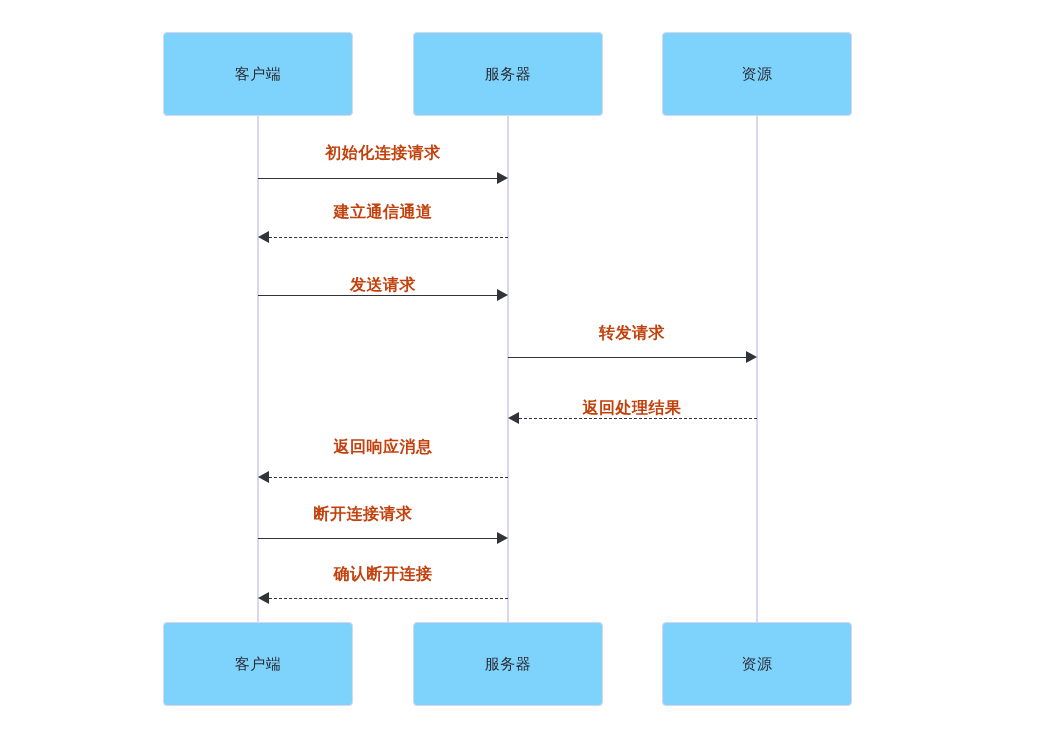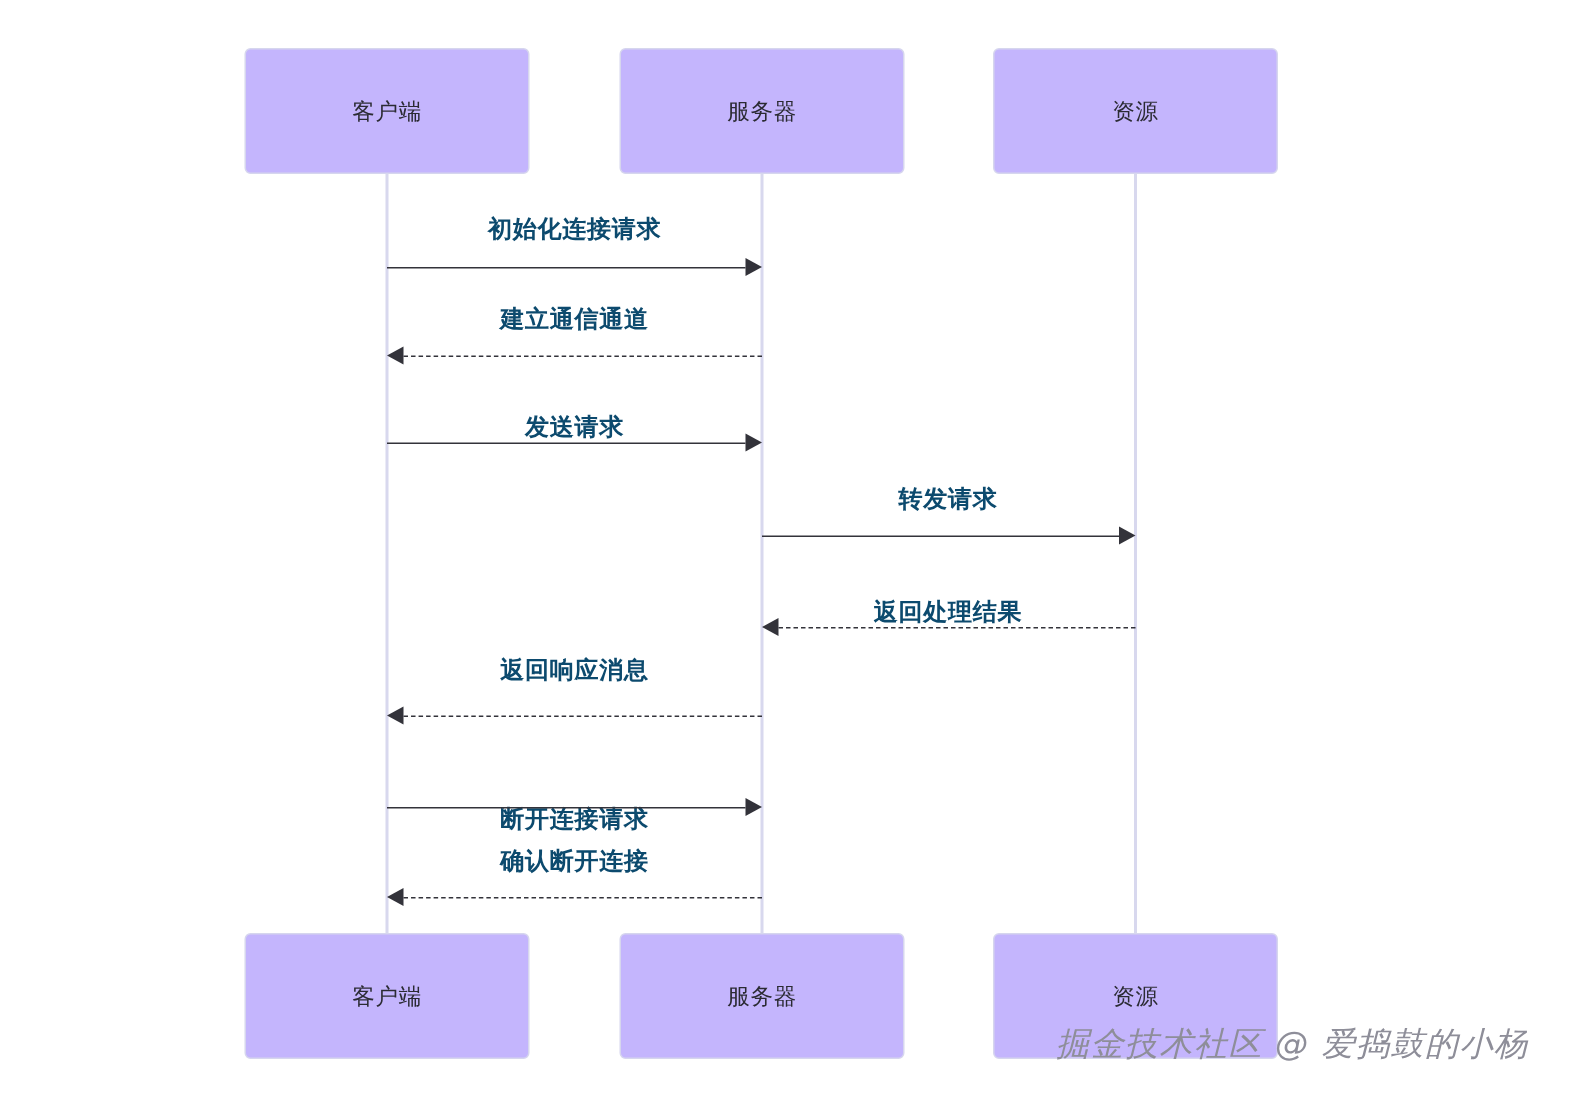--- a/index.html
+++ b/index.html
@@ -19,21 +19,21 @@
     position: absolute;
     left: 0;
     top: 0;
     width: 1062px;
     height: 736px;
   }
 
   .participant-box {
     position: absolute;
     box-sizing: border-box;
-    background: #c4b5fd;
+    background: #7dd3fc;
     border: 1px solid #d6d6ee;
     border-radius: 4px;
     display: flex;
     align-items: center;
     justify-content: center;
   }
   .participant-label {
     font-size: 15px;
     color: #2b2b33;
     font-weight: 400;
@@ -44,21 +44,21 @@
   .lifeline {
     position: absolute;
     width: 2px;
     background: #d8d8ee;
   }
 
   .msg-label {
     position: absolute;
     font-size: 16px;
     font-weight: bold;
-    color: #0c4a6e;
+    color: #c2410c;
     line-height: 1;
     white-space: nowrap;
     transform: translateX(-50%);
     letter-spacing: 0.5px;
   }
 
   .msg-line {
     position: absolute;
     height: 0;
     border-top: 1.6px solid #33333a;
@@ -109,53 +109,52 @@
   </div>
 
   <div class="lifeline" style="left:257px; top:116px; height:514px;"></div>
   <div class="lifeline" style="left:507px; top:116px; height:514px;"></div>
   <div class="lifeline" style="left:756px; top:116px; height:514px;"></div>
 
   <div class="msg-label" style="left:383px; top:145px;">初始化连接请求</div>
   <div class="msg-line" style="left:258px; top:178px; width:239px;"></div>
   <div class="arrow-head right" style="left:497px; top:172px;"></div>
 
-  <div class="msg-label" style="left:383px; top:205px;">建立通信通道</div>
+  <div class="msg-label" style="left:383px; top:205px;font-family:Liberation Mono, monospace;">建立通信通道</div>
   <div class="msg-line dashed" style="left:269px; top:237px; width:239px;"></div>
   <div class="arrow-head left" style="left:258px; top:231px;"></div>
 
   <div class="msg-label" style="left:383px; top:277px;">发送请求</div>
   <div class="msg-line" style="left:258px; top:295px; width:239px;"></div>
   <div class="arrow-head right" style="left:497px; top:289px;"></div>
 
   <div class="msg-label" style="left:632px; top:325px;">转发请求</div>
   <div class="msg-line" style="left:508px; top:357px; width:238px;"></div>
   <div class="arrow-head right" style="left:746px; top:351px;"></div>
 
   <div class="msg-label" style="left:632px; top:400px;">返回处理结果</div>
   <div class="msg-line dashed" style="left:519px; top:418px; width:238px;"></div>
   <div class="arrow-head left" style="left:508px; top:412px;"></div>
 
   <div class="msg-label" style="left:383px; top:439px;">返回响应消息</div>
   <div class="msg-line dashed" style="left:269px; top:477px; width:239px;"></div>
   <div class="arrow-head left" style="left:258px; top:471px;"></div>
 
-  <div class="msg-label" style="left:383px; top:506px;margin-top:32px;">断开连接请求</div>
+  <div class="msg-label" style="left:363px; top:506px;">断开连接请求</div>
   <div class="msg-line" style="left:258px; top:538px; width:239px;"></div>
   <div class="arrow-head right" style="left:497px; top:532px;"></div>
 
   <div class="msg-label" style="left:383px; top:566px;">确认断开连接</div>
   <div class="msg-line dashed" style="left:269px; top:598px; width:239px;"></div>
   <div class="arrow-head left" style="left:258px; top:592px;"></div>
 
   <div class="participant-box" style="left:163px; top:622px; width:190px; height:84px;">
     <span class="participant-label">客户端</span>
   </div>
   <div class="participant-box" style="left:413px; top:622px; width:190px; height:84px;">
     <span class="participant-label">服务器</span>
   </div>
   <div class="participant-box" style="left:662px; top:622px; width:190px; height:84px;">
     <span class="participant-label">资源</span>
   </div>
 
-  <div id="watermark" style="left:704px; top:686px;">掘金技术社区 @ 爱捣鼓的小杨</div>
 
 </div>
 
 </body></html>

